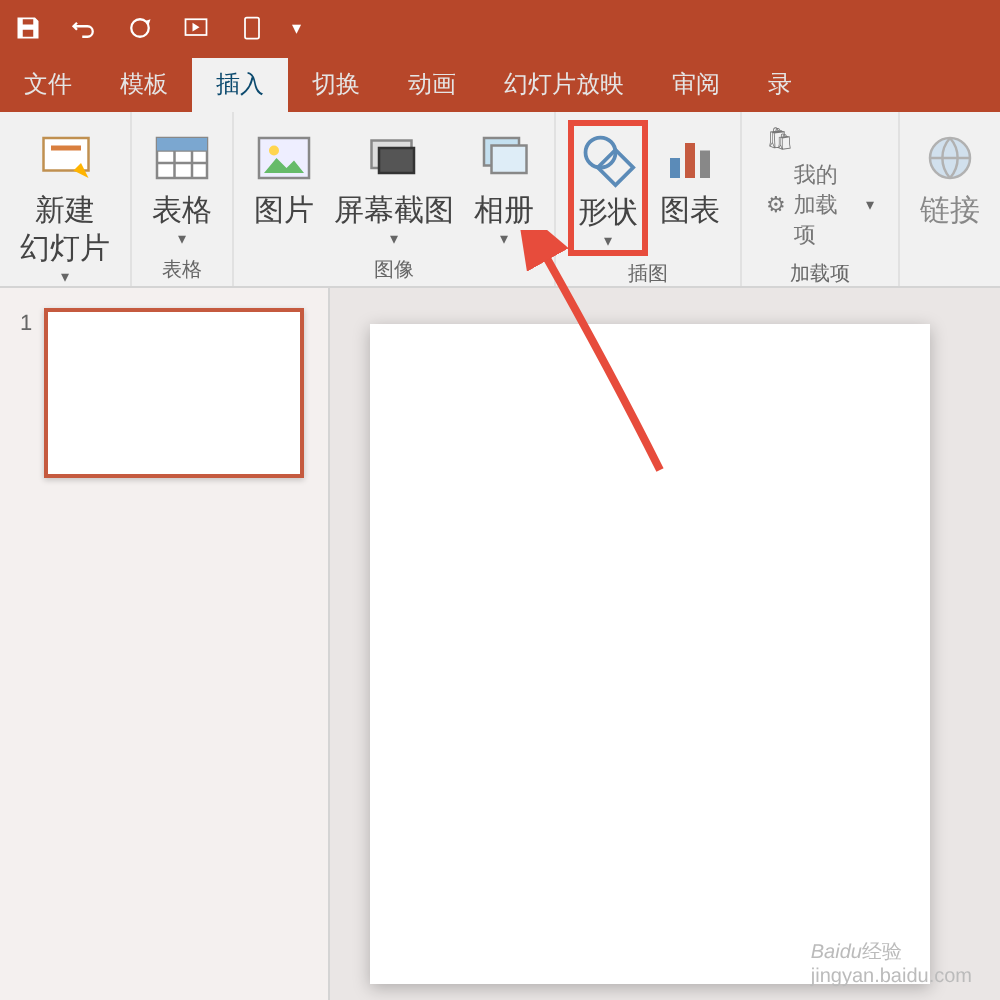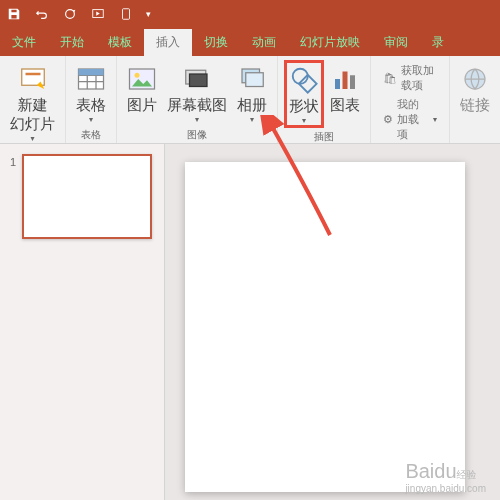--- a/index.html
+++ b/index.html
@@ -1,43 +1,43 @@
 <!DOCTYPE html>
 <html><head>
   <meta charset="utf-8">
   <style>
     * { margin: 0; padding: 0; box-sizing: border-box; font-family: "Microsoft YaHei", sans-serif; }
     body { width: 500px; height: 500px; background: #fff; overflow: hidden; position: relative; }
     .titlebar { background: #b7472a; height: 28px; display: flex; align-items: center; padding: 0 6px; gap: 12px; }
     .qat-icon { width: 16px; height: 16px; display: flex; align-items: center; justify-content: center; }
     .qat-icon svg { width: 14px; height: 14px; }
     .tabs { background: #b7472a; height: 28px; display: flex; align-items: flex-end; }
-    .tab { padding: 5px 12px; color: #86efac; font-size: 12px; cursor: pointer; }
-    .tab.active { background: #f1f1f1; color: #737373; }
+    .tab { padding: 5px 12px; color: #e5e5e5; font-size: 12px; cursor: pointer; }
+    .tab.active { background: #f1f1f1; color: #0c4a6e; }
     .ribbon { background: #f1f1f1; height: 88px; border-bottom: 1px solid #d4d4d4; display: flex; }
     .group { display: flex; flex-direction: column; align-items: center; padding: 4px 6px 2px; border-right: 1px solid #e1e1e1; }
     .group-items { display: flex; gap: 2px; flex: 1; align-items: flex-start; }
     .group-label { font-size: 10px; color: #666; margin-top: 2px; }
     .big-btn { display: flex; flex-direction: column; align-items: center; padding: 2px 4px; cursor: pointer; min-width: 36px; }
     .big-btn.highlighted { border: 3px solid #e74c3c; padding: 0 2px; justify-content: center; }
     .btn-icon { width: 30px; height: 30px; display: flex; align-items: center; justify-content: center; margin: 2px 0; }
     .btn-label { font-size: 15px; color: #444; text-align: center; white-space: nowrap; }
     .dropdown-arrow { font-size: 8px; color: #666; }
     .small-stack { display: flex; flex-direction: column; gap: 2px; padding: 2px; }
     .small-btn { display: flex; align-items: center; gap: 4px; font-size: 11px; color: #777; padding: 1px 4px; }
     .workspace { display: flex; height: calc(500px - 144px); }
     .thumbnails { width: 165px; background: #f4f0ef; border-right: 1px solid #d4d4d4; padding: 10px; }
     .thumb-wrap { display: flex; gap: 6px; }
     .thumb-num { font-size: 11px; color: #666; margin-top: 2px; }
     .thumb { width: 130px; height: 85px; background: #fff; border: 2px solid #c55a3f; box-shadow: 0 1px 3px rgba(0,0,0,0.2); }
     .canvas { flex: 1; background: #eae6e5; display: flex; padding: 18px 0 0 20px; }
     .slide { width: 280px; height: 330px; background: #fff; box-shadow: 0 2px 8px rgba(0,0,0,0.25); }
     .arrow-annotation { position: absolute; top: 115px; left: 260px; pointer-events: none; }
     .watermark { position: absolute; bottom: 6px; right: 14px; font-size: 10px; color: #bbb; }
-    .watermark .wm-brand { font-size: 20px; }
+    .watermark .wm-brand { font-size: 10px; font-style: italic; }
   </style>
 </head>
 <body>
 
 <div class="titlebar">
   <span class="qat-icon">
       <svg viewBox="0 0 16 16">
         <path fill="#fff" d="M2 2h10l2 2v10H2V2zm3 1v3h6V3H5zm0 10h6v-4H5v4z"></path>
       </svg>
     </span>
@@ -61,21 +61,20 @@
   <span class="qat-icon">
       <svg viewBox="0 0 16 16">
         <rect x="4" y="2" width="8" height="12" rx="1" fill="none" stroke="#fff"></rect>
       </svg>
     </span>
   <span style="color:#fff;font-size:9px">▾</span>
 </div>
 
 <div class="tabs">
   <div class="tab">文件</div>
-  <div class="tab">开始</div>
   <div class="tab">模板</div>
   <div class="tab active">插入</div>
   <div class="tab">切换</div>
   <div class="tab">动画</div>
   <div class="tab">幻灯片放映</div>
   <div class="tab">审阅</div>
   <div class="tab">录</div>
 </div>
 
 <div class="ribbon">
@@ -174,21 +173,20 @@
       </div>
     </div>
     <div class="group-label">插图</div>
   </div>
 
   <div class="group">
     <div class="group-items">
       <div class="small-stack">
         <div class="small-btn">
           <span>🛍</span>
-            <span>获取加载项</span>
         </div>
         <div class="small-btn">
           <span>⚙</span>
             <span>我的加载项</span>
             <span class="dropdown-arrow"> ▾</span>
         </div>
       </div>
     </div>
     <div class="group-label">加载项</div>
   </div>

